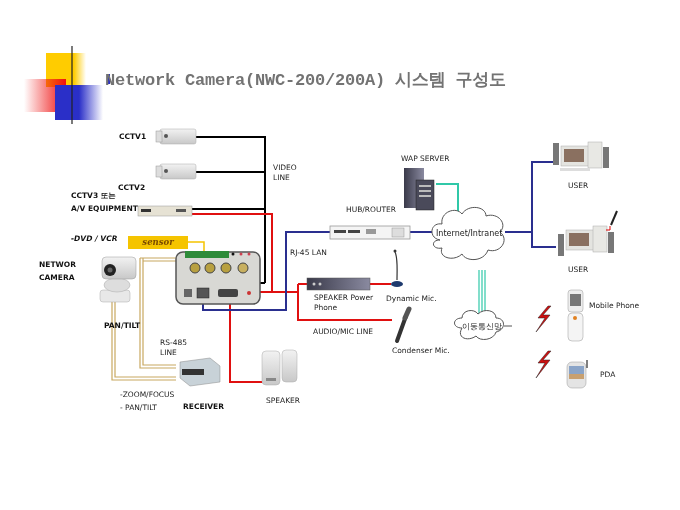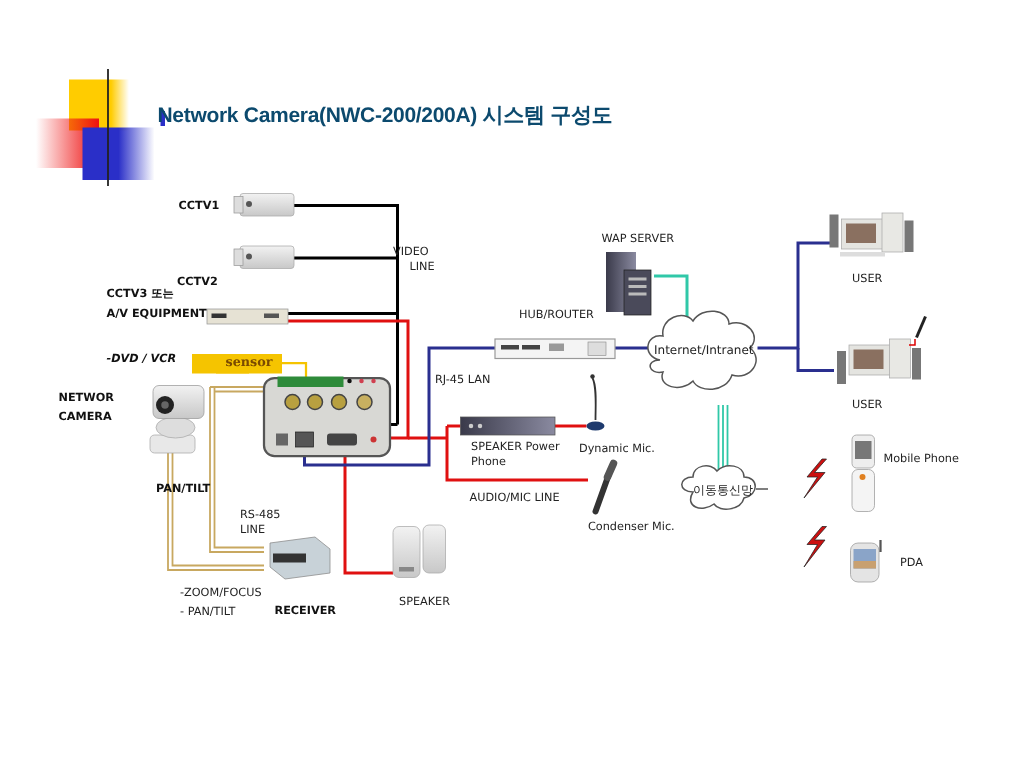--- a/index.html
+++ b/index.html
@@ -1,21 +1,21 @@
 <!DOCTYPE html>
 <html><head>
 <meta charset="utf-8">
 <style>
   html, body { margin:0; padding:0; background:#ffffff; }
   body { width:680px; height:510px; position:relative; overflow:hidden; font-family:"Liberation Sans", sans-serif; }
   #canvas { position:absolute; left:0; top:0; width:680px; height:510px; }
   .lbl { position:absolute; font-size:7.5px; color:#222; white-space:nowrap; line-height:10px; font-family:"DejaVu Sans", sans-serif; }
   .lbl.bold { font-weight:bold; color:#111; }
-  .title { position:absolute; left:105px; top:68px; font-size:14px; font-weight:bold; color:#0c4a6e; white-space:nowrap; font-family:Liberation Sans, sans-serif; letter-spacing:-0.2px; }
-  .sensor { position:absolute; left:128px; top:236px; width:44px; height:13px; background:#f5c400; color:#7a4a00; font-size:8.5px; font-weight:bold; text-align:center; line-height:13px; font-family:"DejaVu Serif", serif;margin-left:16px; }
+  .title { position:absolute; left:105px; top:68px; font-size:17px; font-weight:bold; color:#737373; white-space:nowrap; font-family:Liberation Mono, monospace; letter-spacing:-0.2px; }
+  .sensor { position:absolute; left:128px; top:236px; width:60px; height:13px; background:#f5c400; color:#7a4a00; font-size:8.5px; font-style:italic; font-weight:bold; text-align:center; line-height:13px; font-family:"DejaVu Serif", serif; }
   .cloud-text { font-size:8px; font-family:"DejaVu Sans", sans-serif; fill:#222; }
 </style>
 </head>
 <body>
 
 <svg id="canvas" viewBox="0 0 680 510">
   <defs>
     <linearGradient id="gYellow" x1="0" x2="1">
       <stop offset="0" stop-color="#ffcc00"></stop>
         <stop offset="0.7" stop-color="#ffcc00"></stop>
@@ -235,21 +235,21 @@
 <div class="lbl bold" style="left:119px;top:132px;">CCTV1</div>
 <div class="lbl bold" style="left:118px;top:167px;margin-top:16px;">CCTV2</div>
 <div class="lbl bold" style="left:71px;top:191px;">CCTV3 또는</div>
 <div class="lbl bold" style="left:71px;top:204px;">A/V EQUIPMENT</div>
 <div class="lbl bold" style="left:71px;top:234px;font-style:italic;">-DVD /  VCR</div>
 <div class="sensor">sensor</div>
 <div class="lbl bold" style="left:39px;top:260px;">NETWOR</div>
 <div class="lbl bold" style="left:39px;top:273px;">CAMERA</div>
 <div class="lbl bold" style="left:60px;top:321px;padding-left:44px;">PAN/TILT</div>
 
-<div class="lbl" style="left:262px;top:163px;">VIDEO</div>
+<div class="lbl" style="left:273px;top:163px;">VIDEO</div>
 <div class="lbl" style="left:273px;top:173px;">LINE</div>
 <div class="lbl" style="left:160px;top:338px;">RS-485</div>
 <div class="lbl" style="left:160px;top:348px;">LINE</div>
 <div class="lbl" style="left:290px;top:248px;">RJ-45 LAN</div>
 <div class="lbl" style="left:313px;top:327px;">AUDIO/MIC LINE</div>
 
 <div class="lbl" style="left:120px;top:390px;">-ZOOM/FOCUS</div>
 <div class="lbl" style="left:120px;top:403px;">- PAN/TILT</div>
 <div class="lbl bold" style="left:183px;top:402px;">RECEIVER</div>
 <div class="lbl" style="left:266px;top:396px;">SPEAKER</div>

